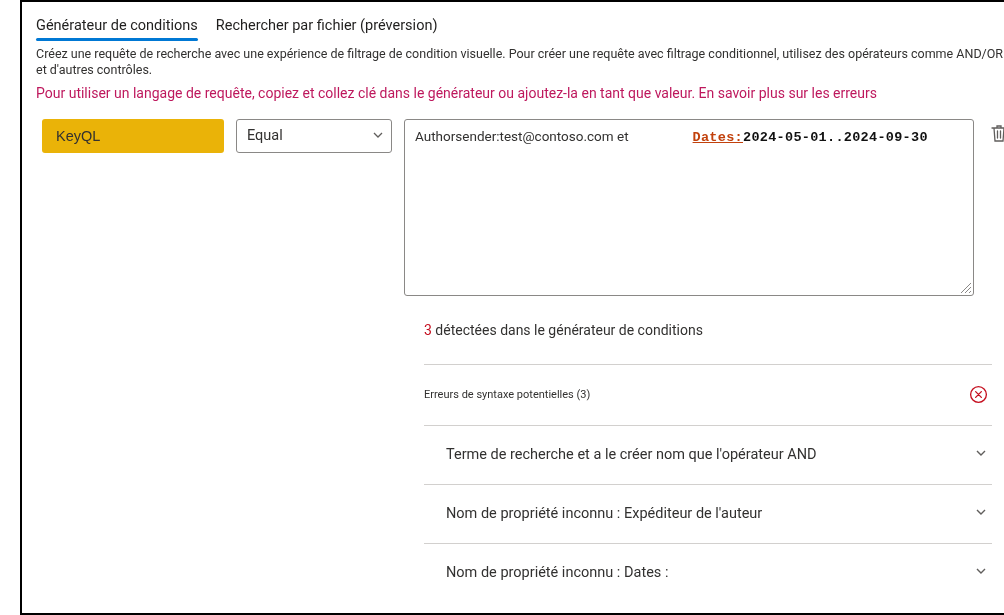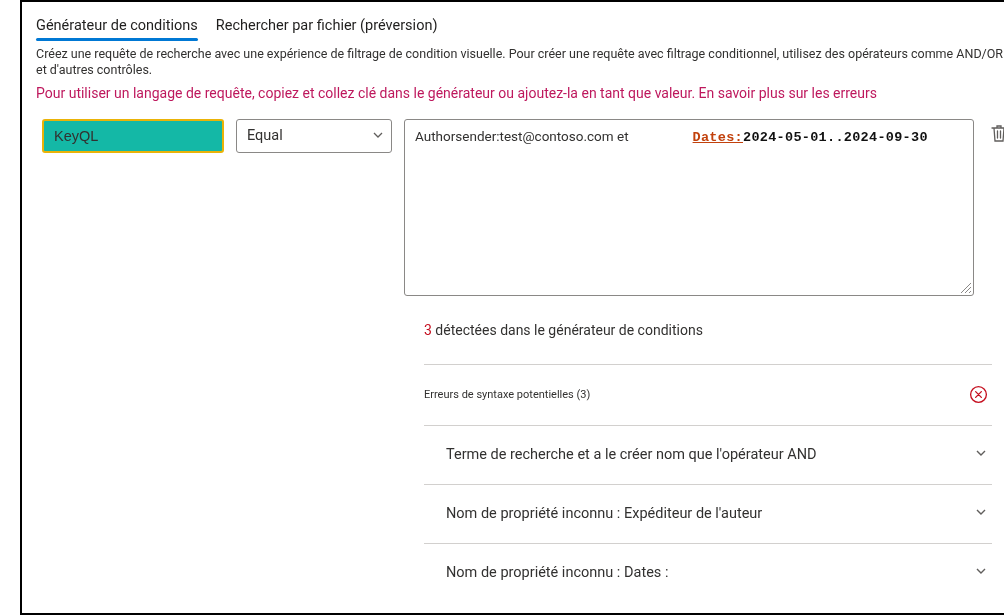--- a/index.html
+++ b/index.html
@@ -54,26 +54,26 @@
   }
   .row {
     display: flex;
     align-items: flex-start;
     gap: 12px;
     padding-left: 6px;
   }
   .field-input {
     width: 182px;
     height: 34px;
-    border: 2px solid #eab308;
+    border: 4px solid #eab308;
     border-radius: 3px;
     padding: 0 10px;
     font-size: 14.5px;
     color: #323130;
-    background: #14b8a6;
+    background: #eab308;
   }
   .select-wrap {
     position: relative;
     width: 164px;
   }
   .select-box {
     width: 100%;
     height: 34px;
     border: 1px solid #8a8886;
     border-radius: 3px;

